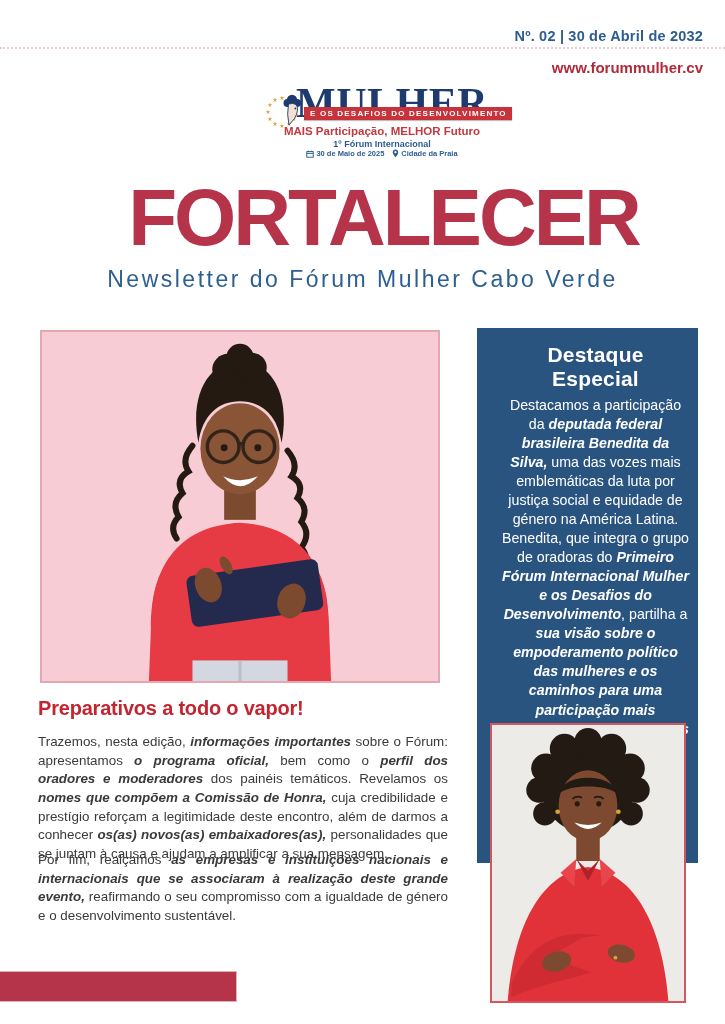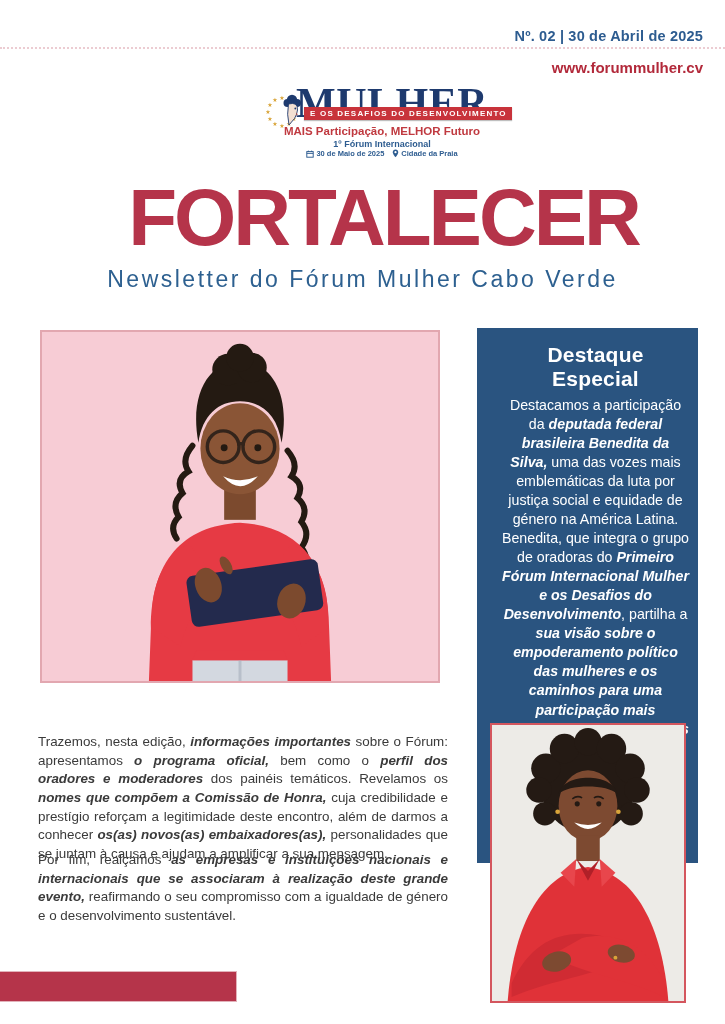--- a/index.html
+++ b/index.html
@@ -131,21 +131,21 @@
     position:absolute; left:0; top:971px;
     width:237px; height:31px;
     background:#b5344a; border:1px solid #e2b2ba; border-left:none;
   }
 </style>
 </head>
 <body>
 
 <div class="page">
 
-  <div class="issue">Nº. 02  | 30 de Abril de 2025</div>
+  <div class="issue">Nº. 02  | 30 de Abril de 2032</div>
   <div class="header-divider"></div>
   <a class="website">www.forummulher.cv</a>
 
   <div class="logo">
     <svg class="logo-art" width="40" height="50" viewBox="0 0 40 50" aria-hidden="true">
       <g fill="#d9a53a" font-size="6" text-anchor="middle">
         <text x="16" y="14">★</text>
           <text x="9" y="16">★</text>
           <text x="4" y="21">★</text>
         <text x="2" y="28">★</text>
@@ -272,18 +272,19 @@
       <path d="M110 136 l16 14 l-14 14 Z" fill="#e8464c"></path>
 
       <path d="M20 262 C40 220 70 206 112 214 L150 230 C120 252 60 258 20 276 Z" fill="#d02b33"></path>
       <path d="M176 262 C160 224 128 208 92 216 L60 234 C92 252 140 258 176 276 Z" fill="#e03238"></path>
       <ellipse cx="66" cy="240" rx="15" ry="10" transform="rotate(-14 66 240)" fill="#7d4a31"></ellipse>
       <ellipse cx="132" cy="232" rx="14" ry="9" transform="rotate(12 132 232)" fill="#7d4a31"></ellipse>
       <circle cx="126" cy="236" r="2" fill="#d9a53a"></circle>
     </svg>
   </figure>
 
+  <h3 class="article-heading">Preparativos a todo o vapor!</h3>
   <p class="article-p1"><span>Trazemos, nesta edição, </span><span class="bi">informações importantes</span><span> sobre o Fórum: apresentamos </span><span class="bi">o programa oficial,</span><span> bem como o </span><span class="bi">perfil dos oradores e moderadores</span><span> dos painéis temáticos. Revelamos os </span><span class="bi">nomes que compõem a Comissão de Honra,</span><span> cuja credibilidade e prestígio reforçam a legitimidade deste encontro, além de darmos a conhecer </span><span class="bi">os(as) novos(as) embaixadores(as),</span><span> personalidades que se juntam à causa e ajudam a amplificar a sua mensagem.</span></p>
   <p class="article-p2"><span>Por fim, realçamos  </span><span class="bi">as empresas e instituições nacionais e internacionais que se associaram à realização deste grande evento,</span><span> reafirmando o seu compromisso com a igualdade de género e o desenvolvimento sustentável.</span></p>
 
   <div class="footer-bar"></div>
 
 </div>
 
 </body></html>

